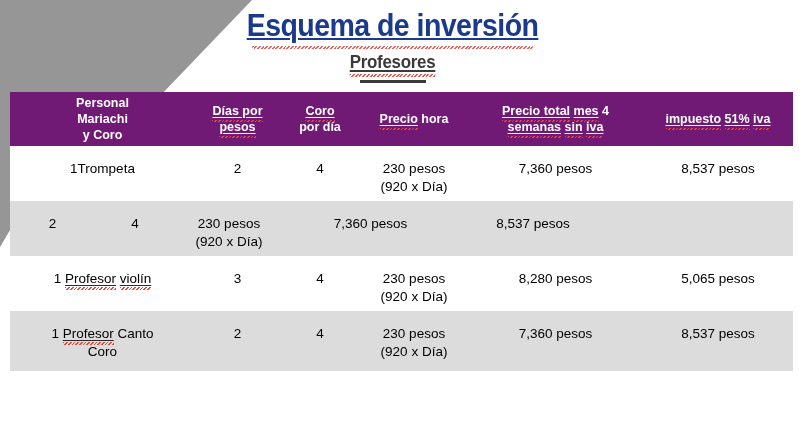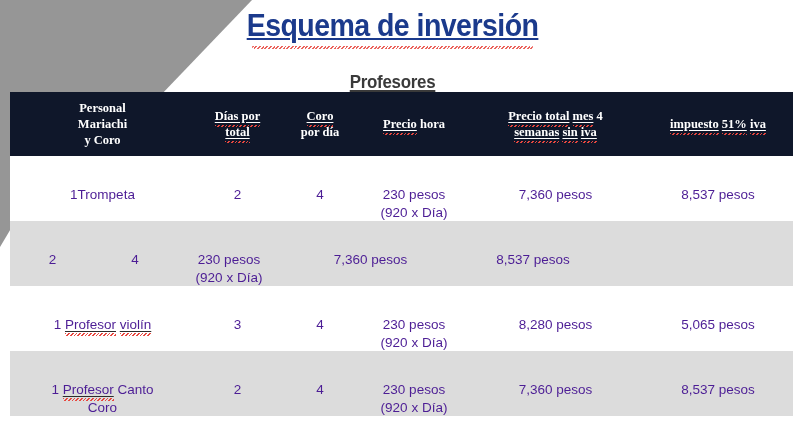--- a/index.html
+++ b/index.html
@@ -67,21 +67,21 @@
     position: absolute;
     left: 2%;
     right: 2%;
     bottom: -5px;
     height: 3px;
     background-image: repeating-linear-gradient(
       135deg, #e8473f 0 1.4px, transparent 1.4px 2.8px);
     opacity: .85;
   }
   .sub-title-wrap {
-    margin-top: 28px;
+    margin-top: 8px;
     text-align: center;
   }
   .sub-title {
     display: inline-block;
     position: relative;
     font-size: 18px;
     font-weight: bold;
     color: #3a3a3a;
     letter-spacing: -0.3px;
     transform: scaleX(0.94);
@@ -111,24 +111,23 @@
   
   .table {
     position: absolute;
     left: 10px;
     top: 92px;
     width: 783px;
   }
   .t-row { display: flex; width: 100%; }
 
   .t-head {
-    background: #0f172a;
-    height: 64px;
+    background: #701a75;
+    height: 54px;
     align-items: center;
-    font-family: Liberation Serif, serif;
   }
   .t-head .cell {
     color: #ffffff;
     font-size: 12.5px;
     font-weight: bold;
     line-height: 1.28;
     text-align: center;
     position: relative;
   }
   .t-head .cell .sq {
@@ -152,24 +151,23 @@
   .t-body-row {
     align-items: flex-start;
     padding-top: 14px;
     min-height: 55px;
   }
   .t-body-row.shaded { background: #dcdcdc; }
   .t-body-row.plain  { background: #ffffff; }
 
   .t-body-row .cell {
     font-size: 13.5px;
-    color: #4c1d95;
+    color: #000000;
     line-height: 1.3;
     text-align: center;
-    margin-top: 16px;
   }
 
   
   .c-personal { width: 185px; }
   .c-dias     { width: 85px;  }
   .c-horas    { width: 80px;  }
   .c-precio   { width: 108px; }
   .c-total    { width: 175px; }
   .c-iva      { width: 150px; }
 
@@ -210,21 +208,21 @@
   <div class="table">
 
     <div class="t-row t-head">
       <div class="cell c-personal">
         <div>Personal</div>
         <div>Mariachi</div>
         <div>y Coro</div>
       </div>
       <div class="cell c-dias">
         <div><span class="sq u">Días por</span></div>
-        <div><span class="sq u">total</span></div>
+        <div><span class="sq u">pesos</span></div>
       </div>
       <div class="cell c-horas">
         <div><span class="sq u">Coro</span></div>
         <div><span>por día</span></div>
       </div>
       <div class="cell c-precio">
         <div class="nowrap"><span class="sq u">Precio</span>
         <span>hora</span></div>
       </div>
       <div class="cell c-total">

